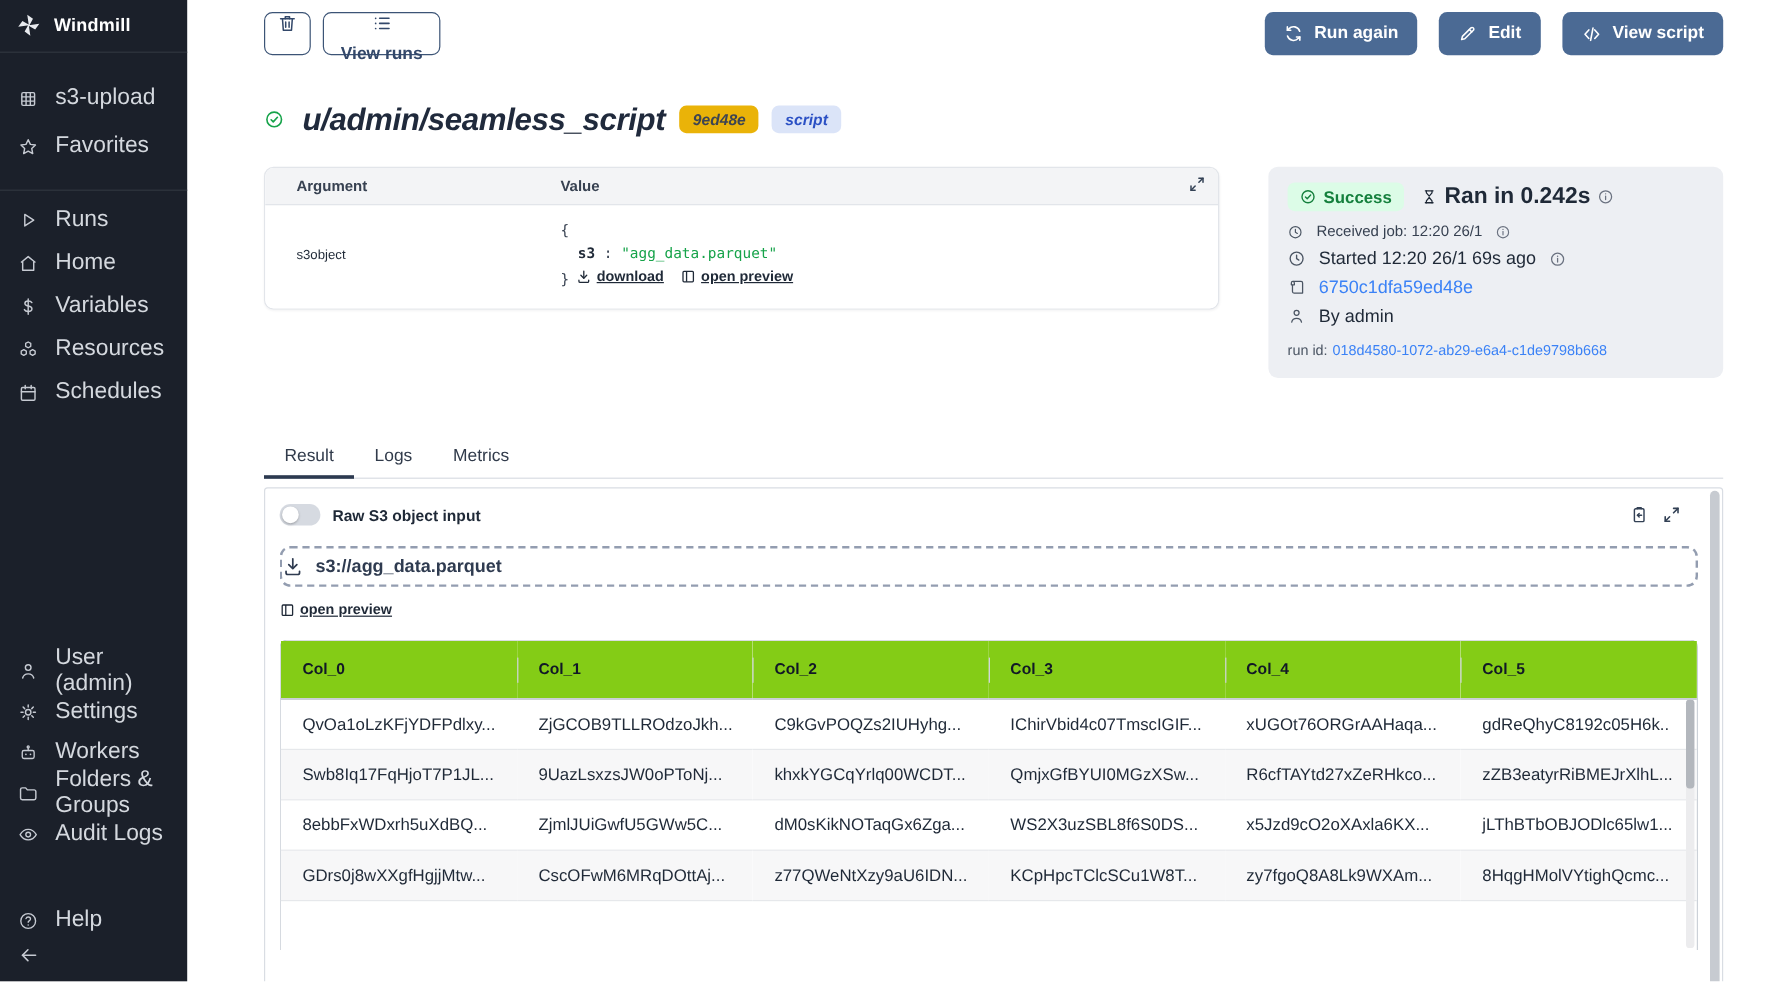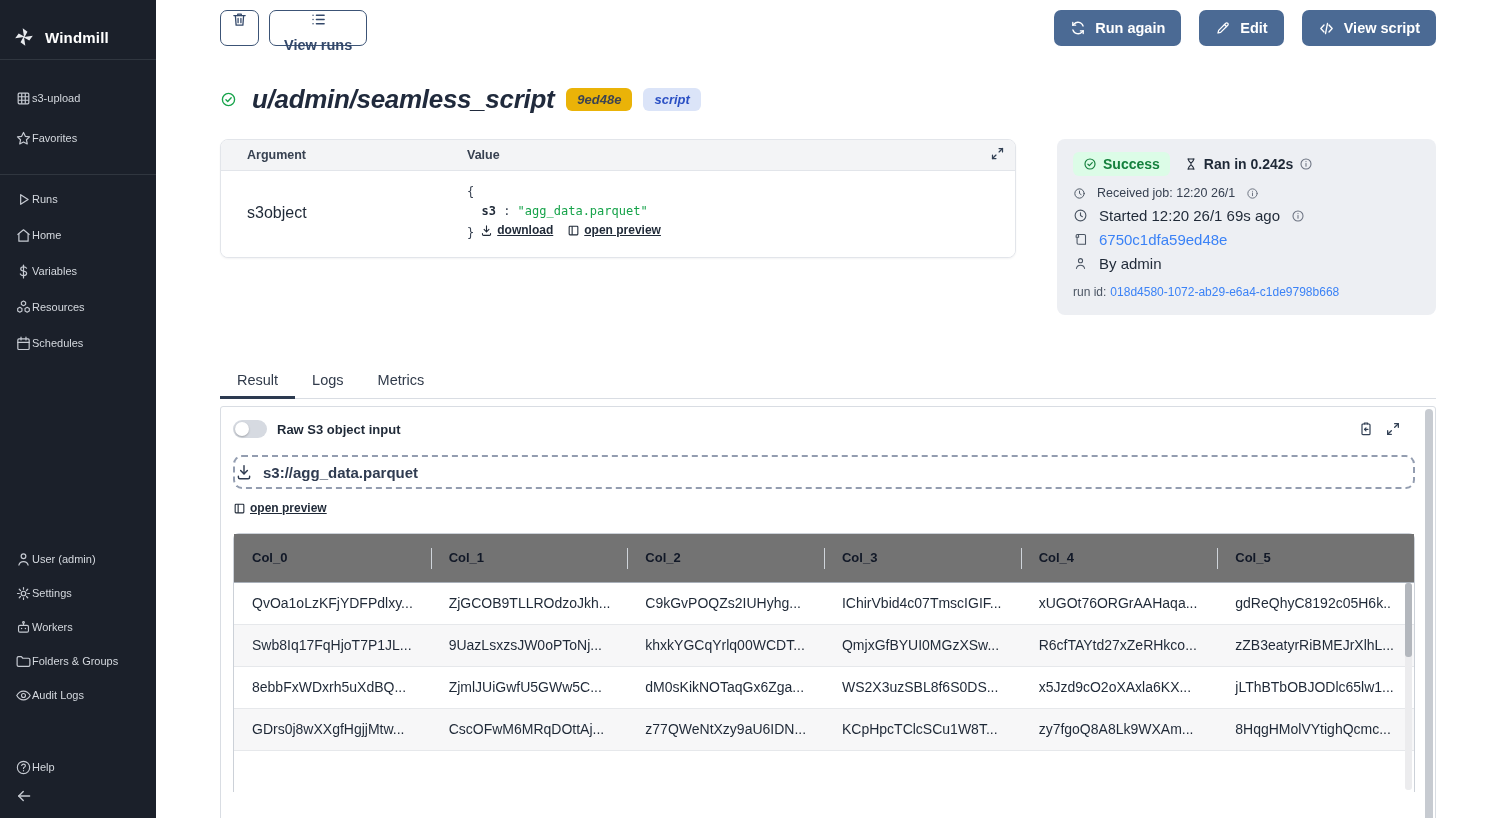--- a/index.html
+++ b/index.html
@@ -2,27 +2,27 @@
 <html><head>
 <meta charset="utf-8">
 <style>
   * { margin:0; padding:0; box-sizing:border-box; }
   html,body { width:1493px; height:818px; overflow:hidden; }
   body { display:flex; font-family:"Liberation Sans", sans-serif; background:#fff; color:#1f2937; }
   svg { display:block; flex-shrink:0; }
 
   
   .sidebar { width:156px; background:#1b202a; display:flex; flex-direction:column; flex-shrink:0; }
-  .logo-row { display:flex; align-items:center; gap:10px; padding:26px 13px 11px; }
+  .logo-row { display:flex; align-items:center; gap:10px; padding:10px 13px 11px; }
   .logo-row .app-name { color:#fff; font-weight:700; font-size:15px; letter-spacing:.2px; }
   .side-divider { border-top:1px solid #30363f; }
   .nav { display:flex; flex-direction:column; }
   .nav.g1 { padding:18px 0 16px; }
   .nav.g2 { padding:6px 0; }
-  .nav-item { display:flex; align-items:center; padding:0 15px; color:#d4d8de; font-size:11px; cursor:pointer; }
+  .nav-item { display:flex; align-items:center; gap:14px; padding:0 15px; color:#d4d8de; font-size:19px; cursor:pointer; }
   .nav.g1 .nav-item { height:40px; }
   .nav.g2 .nav-item { height:36px; }
   .nav.g3 .nav-item { height:34px; }
   .nav-item svg { color:#c6cad2; }
   .nav.g3 { margin-top:auto; }
   .help-item { margin-top:38px; }
   .collapse-row { height:34px; display:flex; align-items:center; padding:0 15px 10px; color:#c6cad2; cursor:pointer; }
 
   
   .main { flex:1; position:relative; padding:10px 57px 0 64px; overflow:hidden; }
@@ -43,34 +43,34 @@
 
   .panels-row { margin-top:24px; display:flex; align-items:flex-start; gap:41px; }
 
   
   .args-panel { width:796px; border:1px solid #e2e5ea; border-radius:8px; overflow:hidden; box-shadow:0 1px 2px rgba(16,24,40,.05); background:#fff; }
   .args-header { background:#f3f4f6; display:flex; align-items:center; padding:8px 0 8px 26px; border-bottom:1px solid #e2e5ea; position:relative; }
   .args-header .hc { font-size:12.5px; font-weight:700; color:#374151; }
   .args-header .hc1 { width:220px; }
   .args-header .expand-btn { position:absolute; right:10px; top:6px; color:#334155; cursor:pointer; }
   .args-body { display:flex; padding:12px 0 14px 26px; min-height:74px; background:#fff; }
-  .arg-name { width:220px; font-size:16px; color:#1f2937; display:flex; align-items:center; }
+  .arg-name { width:220px; font-size:11px; color:#1f2937; display:flex; align-items:center; }
   .arg-value { font-family:"DejaVu Sans Mono", monospace; font-size:12px; color:#374151; line-height:19px; }
   .arg-value .k { font-weight:700; color:#1f2937; }
   .arg-value .s { color:#16a34a; }
   .json-links { display:inline-flex; align-items:center; gap:14px; margin-left:6px; font-family:"Liberation Sans", sans-serif; }
   .mini-link { display:inline-flex; align-items:center; gap:4px; font-size:12px; font-weight:700; color:#1f2937; text-decoration:underline; cursor:pointer; }
   .mini-link svg { color:#1f2937; }
 
   
   .status-panel { width:379px; background:#edeff3; border-radius:8px; padding:13px 16px 16px; }
   .st-row { display:flex; align-items:center; gap:11px; }
   .st-row1 { gap:14px; }
   .success-badge { display:inline-flex; align-items:center; gap:6px; background:#dcfce7; color:#15803d; font-size:14px; font-weight:700; border-radius:6px; padding:4px 10px; }
-  .ran-in { display:inline-flex; align-items:center; gap:6px; font-size:14px; font-weight:700; color:#1f2937; }
+  .ran-in { display:inline-flex; align-items:center; gap:6px; font-size:19px; font-weight:700; color:#1f2937; }
   .info-ic { color:#6b7280; cursor:pointer; }
   .st-small { margin-top:10px; font-size:12.5px; color:#374151; }
   .st-med { margin-top:7px; font-size:15px; color:#1f2937; }
   .st-link { color:#3b82f6; cursor:pointer; }
   .st-runid { margin-top:13px; font-size:12px; color:#4b5563; }
   .st-runid .st-link { margin-left:4px; }
   .st-ic { color:#4b5563; }
 
   
   .tabs-row { margin-top:53px; display:flex; border-bottom:1px solid #d9dde3; }
@@ -89,21 +89,21 @@
   .toggle-label { font-size:13px; font-weight:700; color:#1f2937; }
   .rp-icons { display:flex; gap:11px; color:#334155; }
   .rp-icons svg { cursor:pointer; }
 
   .dashed-box { margin-top:16px; margin-right:8px; height:34px; border:2px dashed #939db0; border-radius:9px; display:flex; align-items:center; justify-content:flex-start; gap:10px; color:#2f3b50; font-weight:700; font-size:15px; cursor:pointer; }
 
   .preview-row { margin-top:12px; height:14px; display:flex; }
 
   .table-wrap { margin-top:18px; margin-right:8px; border:1px solid #ccd1d8; border-bottom:none; border-radius:6px 6px 0 0; position:relative; background:#fff; }
   table.result { width:100%; border-collapse:collapse; table-layout:fixed; }
-  table.result thead th { height:48px; text-align:left; padding:0 18px; font-size:13px; font-weight:700; color:#111827; background:#737373; border-bottom:1px solid #a9b0b9; position:relative; }
+  table.result thead th { height:48px; text-align:left; padding:0 18px; font-size:13px; font-weight:700; color:#111827; background:#84cc16; border-bottom:1px solid #a9b0b9; position:relative; }
   table.result thead th:not(:first-child)::before { content:""; position:absolute; left:0; top:14px; height:21px; width:1px; background:#cfd4da; }
   table.result tbody td { height:42px; padding:0 18px; font-size:14px; color:#1f2937; white-space:nowrap; overflow:hidden; border-top:1px solid #e6e8eb; }
   table.result tbody tr:first-child td { border-top:none; }
   table.result tbody tr:nth-child(even) { background:#f7f7f8; }
   .table-scrollbar { position:absolute; top:49px; right:2px; width:7px; bottom:2px; background:#ececee; border-radius:3px; cursor:pointer; }
   .table-scrollbar .thumb { width:7px; height:74px; background:#b3b7bd; border-radius:3px; }
 </style>
 </head>
 <body>
 

